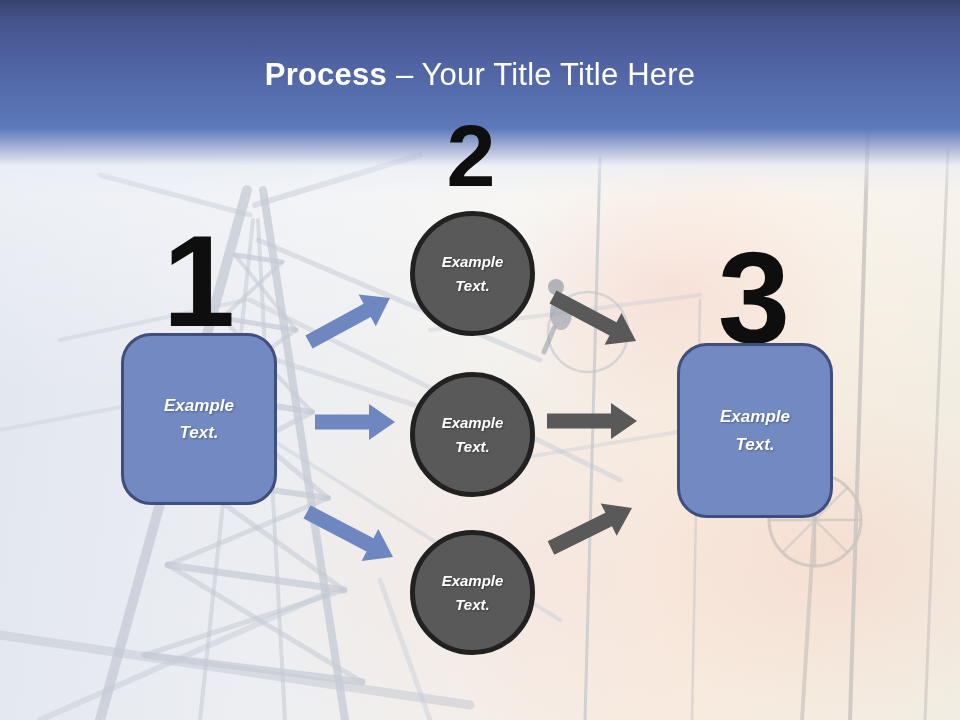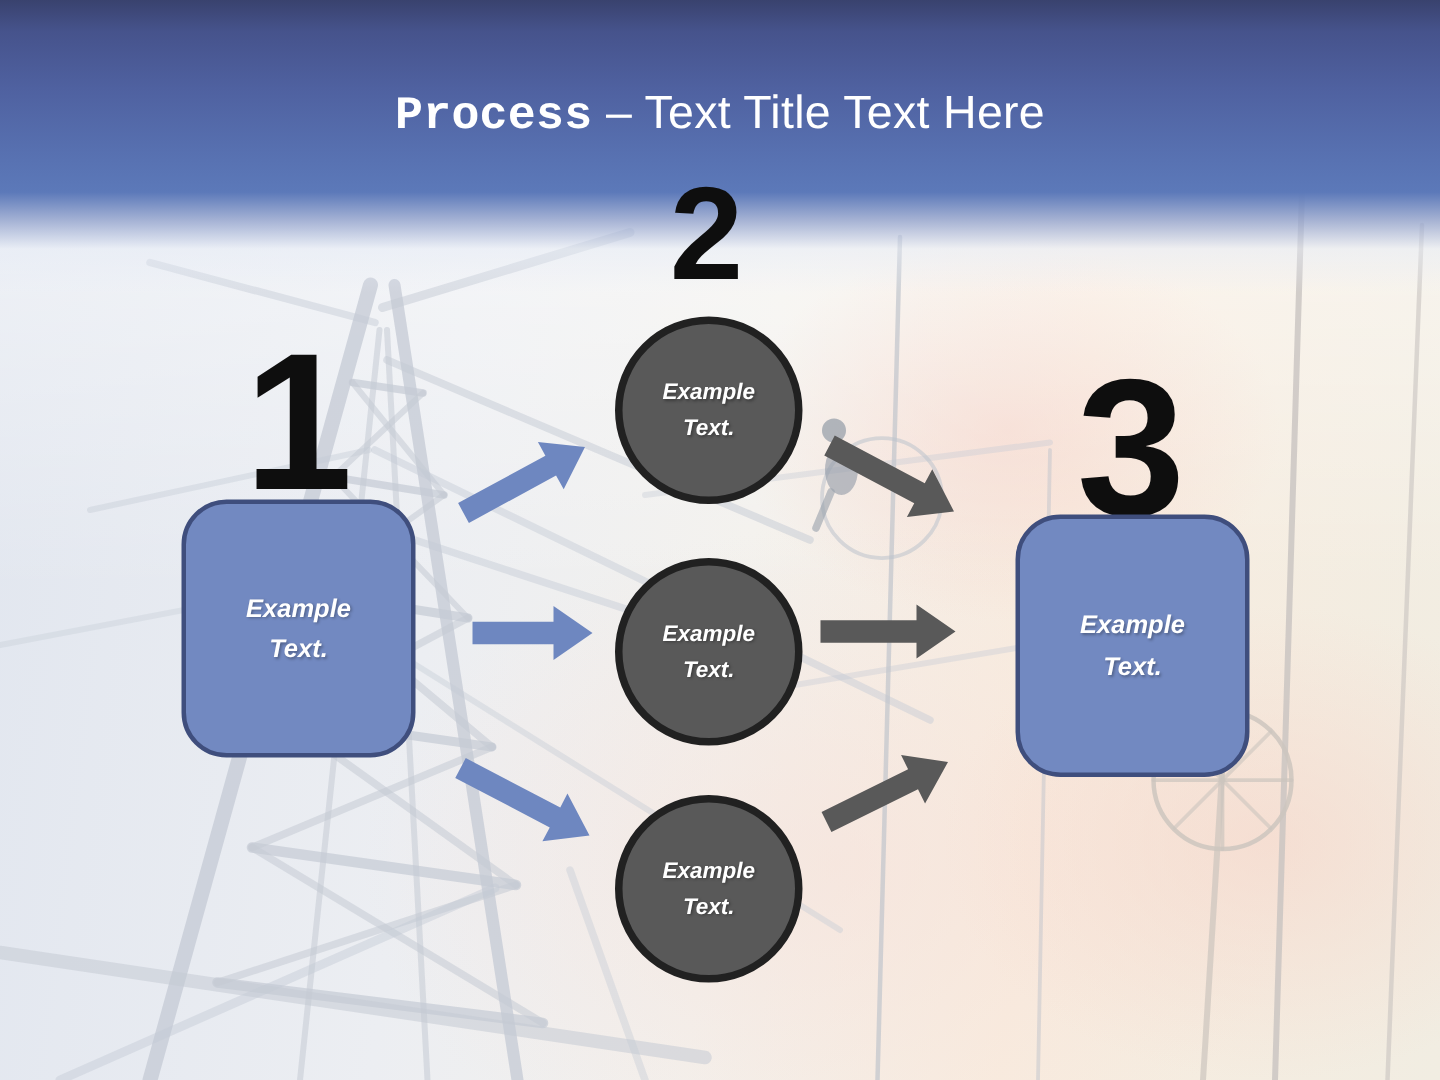--- a/index.html
+++ b/index.html
@@ -22,21 +22,21 @@
   .header{
     position:absolute;left:0;top:0;width:960px;height:210px;
     background:linear-gradient(180deg,
       #39426e 0%, #46538c 10%, #4f61a0 28%, #5770b0 48%, #5c79b9 61%,
       rgba(146,162,204,0.80) 70%, rgba(228,234,245,0.50) 79%, rgba(255,255,255,0) 93%);
   }
   .title{
     position:absolute;left:0;top:56px;width:960px;text-align:center;
     color:#ffffff;font-size:31px;letter-spacing:0.2px;line-height:1.25;
   }
-  .title-bold{font-weight:bold;font-family:Liberation Mono, monospace;}
+  .title-bold{font-weight:bold;}
   .title-rest{font-weight:normal;margin-left:9px;}
   
   .num{
     position:absolute;color:#0e0e0e;font-weight:bold;line-height:1;
     text-align:center;letter-spacing:-2px;
   }
   .num1{left:138px;top:216px;width:120px;font-size:130px;}
   .num2{left:408px;top:112px;width:124px;font-size:88px;}
   .num3{left:693px;top:233px;width:120px;font-size:130px;}
   
@@ -120,21 +120,21 @@
     </g>
     <g>
       <circle cx="556" cy="287" r="8" fill="#8b95a1" opacity="0.65"></circle>
       <ellipse cx="561" cy="313" rx="11" ry="17" fill="#919aa6" opacity="0.6"></ellipse>
       <line x1="554" y1="328" x2="544" y2="352" stroke="#98a1ac" stroke-width="5" opacity="0.6" stroke-linecap="round"></line>
     </g>
   </svg>
 
   <div class="header">
     <div class="title">
-      <span class="title-bold">Process</span><span class="title-rest">– Text Title Text Here</span>
+      <span class="title-bold">Process</span><span class="title-rest">– Your Title Title Here</span>
     </div>
   </div>
 
   <div class="num num1">1</div>
   <div class="num num2">2</div>
   <div class="num num3">3</div>
 
   <svg class="layer" viewBox="0 0 960 720">
     <polygon points="312.6,348.6 370.7,317.0 375.8,326.2 390,298 358.6,294.6 363.6,303.8 305.4,335.4" fill="#6e87c0"></polygon>
     <polygon points="315,429.5 369,429.5 369,440 395,422 369,404 369,414.5 315,414.5" fill="#6e87c0"></polygon>

